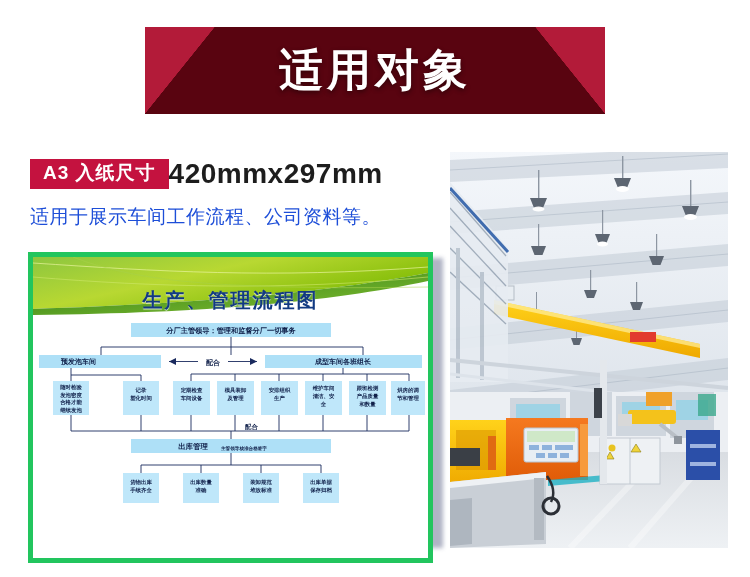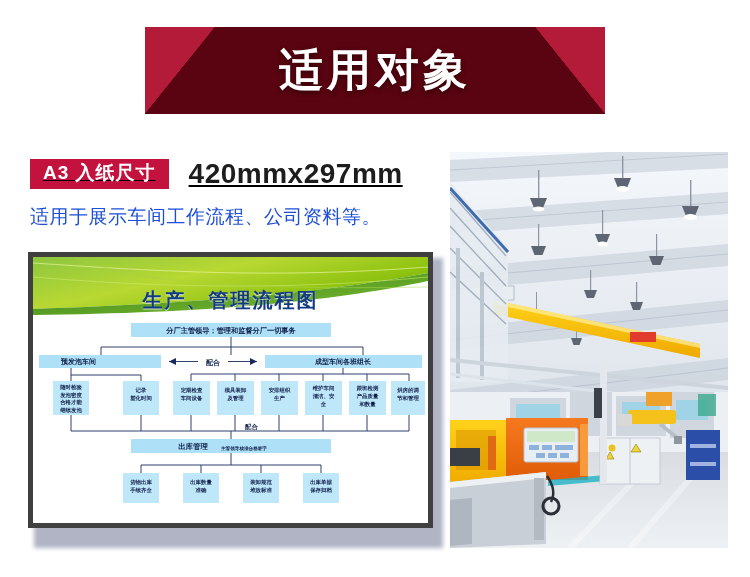--- a/index.html
+++ b/index.html
@@ -31,40 +31,40 @@
   }
   .banner-title{
     position:absolute;inset:0;display:flex;align-items:center;justify-content:center;
     color:#ffffff;font-size:44px;font-weight:bold;letter-spacing:4px;
     text-shadow:0 2px 5px rgba(0,0,0,.45);
     text-align:center;
   }
 
   
   .spec-row{
-    position:absolute;left:30px;top:158px;display:flex;align-items:center;gap:20px;text-decoration:underline;
+    position:absolute;left:30px;top:158px;display:flex;align-items:center;gap:0;
   }
   .spec-badge{
     background:#c4123f;color:#fff;font-size:19px;font-weight:bold;
     padding:4px 13px 5px 13px;letter-spacing:1px;line-height:1.1;
   }
   .spec-value{color:#1d1d1d;font-size:28px;font-weight:bold;letter-spacing:.5px;}
   .spec-desc{
     position:absolute;left:30px;top:204px;color:#1d4ed8;font-size:19px;letter-spacing:.5px;
   }
 
   
   .poster-wrap{position:absolute;left:28px;top:252px;width:415px;height:296px;}
   .poster-shadow{
     position:absolute;left:6px;top:6px;width:409px;height:290px;background:rgba(30,40,90,.35);
     filter:blur(2px);
   }
   .poster{
-    position:absolute;left:0;top:0;width:405px;height:276px;
-    background:#404040;padding:5px;box-sizing:border-box;
+    position:absolute;left:0;top:0;width:405px;height:311px;
+    background:#22c55e;padding:5px;box-sizing:border-box;
   }
   .poster-inner{
     position:relative;width:100%;height:100%;background:#ffffff;overflow:hidden;
   }
   .swoosh{
     position:absolute;left:0;top:0;width:100%;height:62px;overflow:hidden;
   }
   .swoosh svg{display:block;}
   .poster-title{
     position:absolute;left:0;right:0;top:30px;text-align:center;

